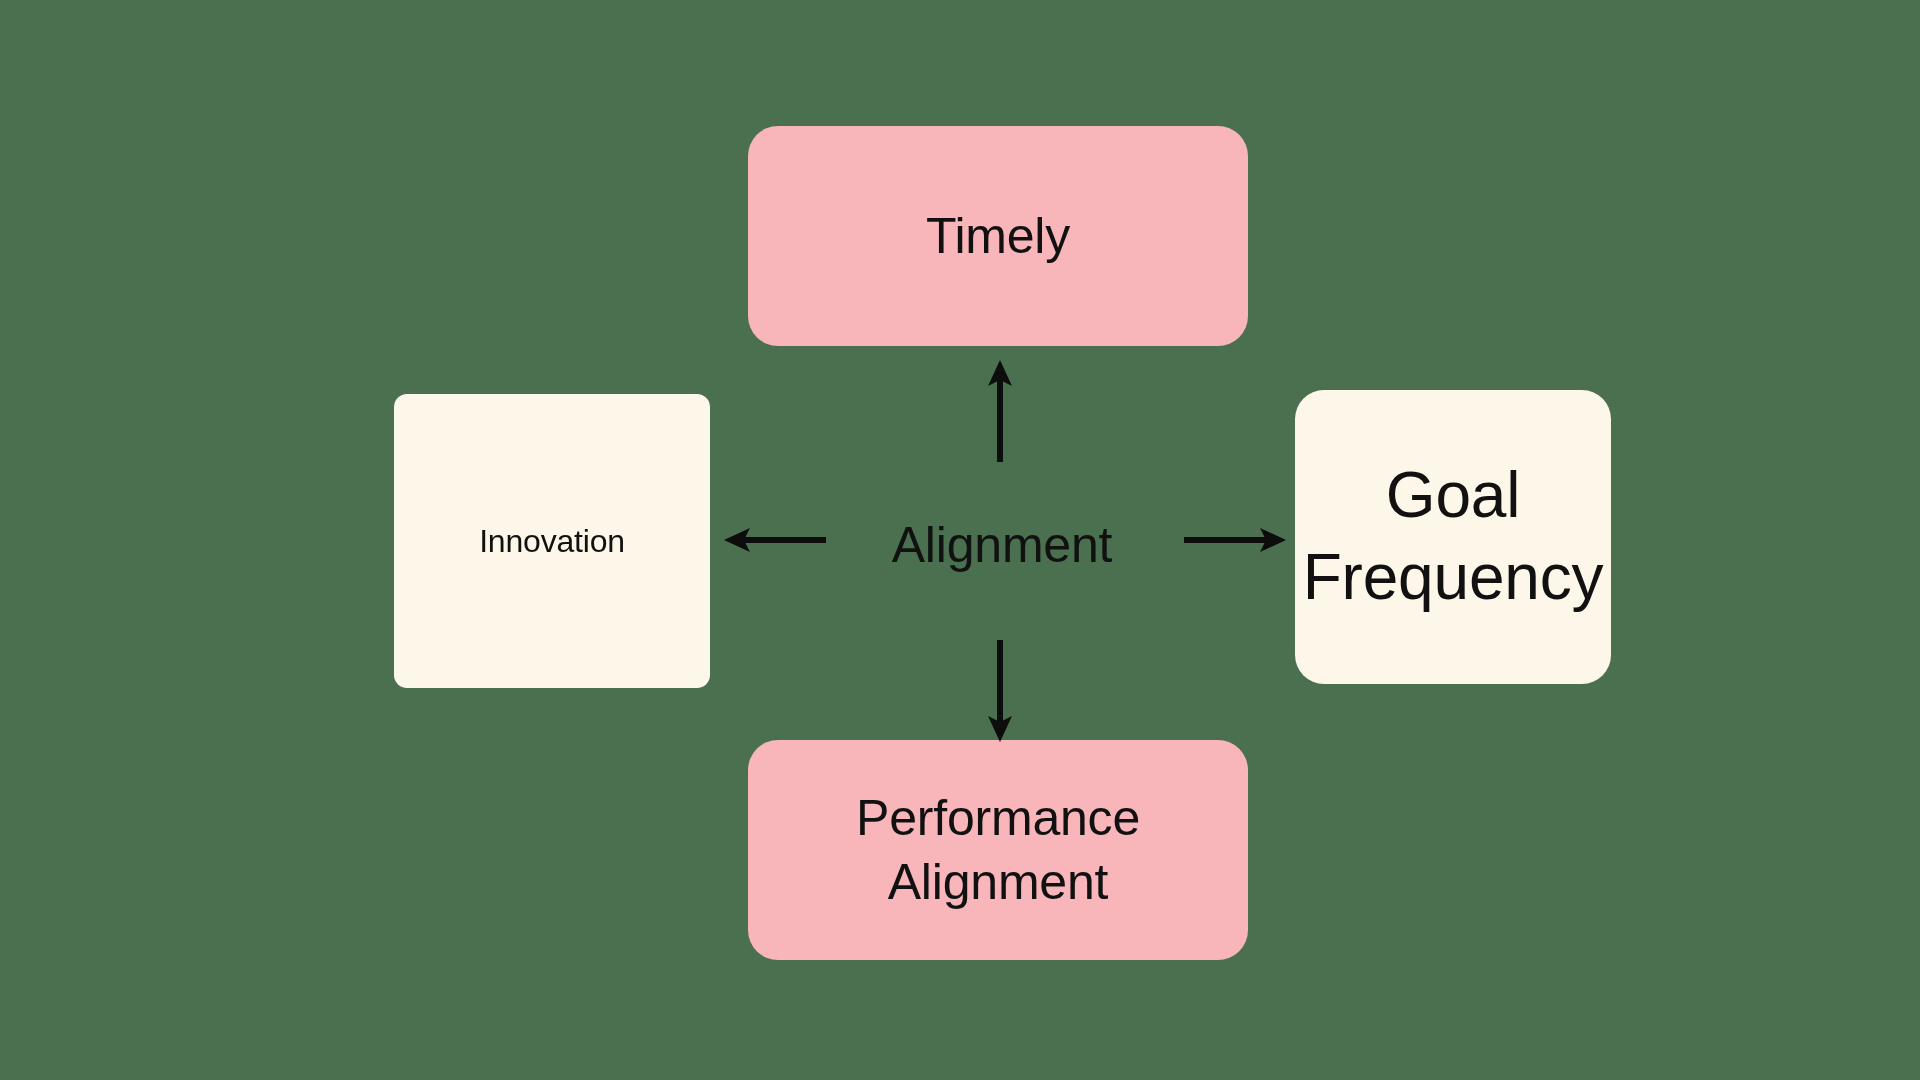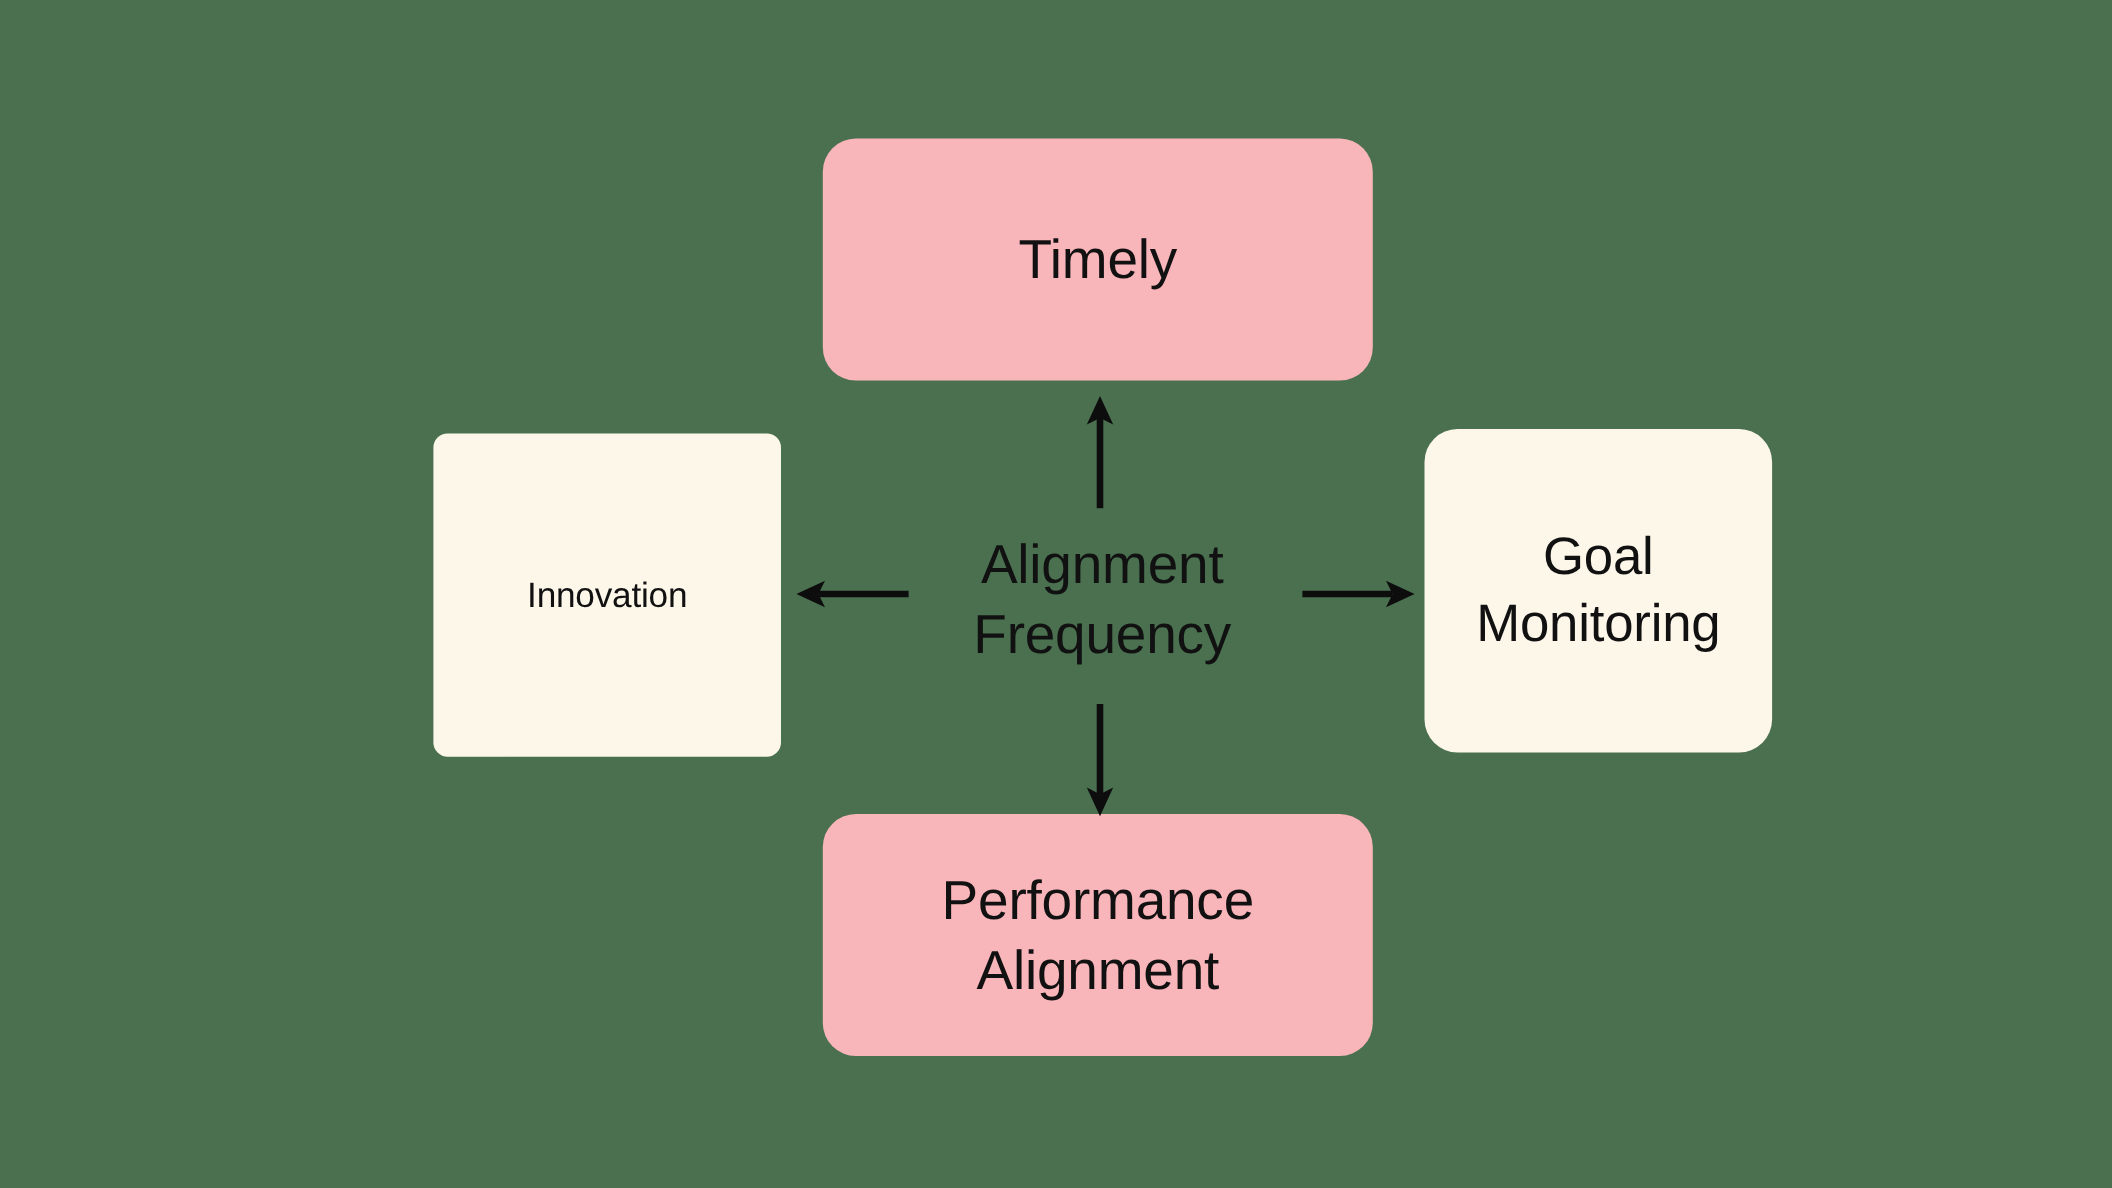--- a/index.html
+++ b/index.html
@@ -66,21 +66,22 @@
   }
   #node-left {
     left: 394px;  top: 394px;
     width: 316px; height: 294px;
     font-size: 32px;
     border-radius: 13px;
   }
   #node-right {
     left: 1295px; top: 390px;
     width: 316px; height: 294px;
-    font-size: 48px;
+    font-size: 64px;
+    border-radius: 29px;
   }
   #node-center {
     left: 800px;  top: 455px;
     width: 404px; height: 180px;
     font-size: 50px;
   }
 
   
   .arrow {
     position: absolute;
@@ -101,33 +102,33 @@
 </head>
 <body style="background: rgb(74, 112, 80);">
 
 <div id="canvas" style="background: rgb(74, 112, 80);">
 
   <div class="node node-boxed node-pink" id="node-top" style="background: rgb(248, 181, 186); color: rgb(17, 17, 17);">
     <span class="node-label"><span>Timely</span><br></span>
   </div>
 
   <div class="node node-boxed node-cream" id="node-right" style="background: rgb(253, 247, 234); color: rgb(17, 17, 17);">
-    <span class="node-label"><span>Goal</span><br><span>Monitoring</span></span>
+    <span class="node-label"><span>Goal</span><br><span>Frequency</span></span>
   </div>
 
   <div class="node node-boxed node-pink" id="node-bottom" style="background: rgb(248, 181, 186); color: rgb(17, 17, 17); text-align: center;">
     <span class="node-label"><span>Performance</span><br><span>Alignment</span></span>
   </div>
 
   <div class="node node-boxed node-cream" id="node-left" style="background: rgb(253, 247, 234); color: rgb(17, 17, 17);">
     <span class="node-label">Innovation</span>
   </div>
 
   <div class="node node-center" id="node-center" style="color: rgb(17, 17, 17);">
-    <span class="node-label"><span>Alignment</span><br><span>Frequency</span></span>
+    <span class="node-label"><span>Alignment</span><br></span>
   </div>
 
   <svg class="arrow" id="arrow-up" viewBox="0 0 44 104" aria-hidden="true">
     <line x1="22" y1="104" x2="22" y2="22" style="stroke: rgb(13, 13, 13);"></line>
     <polygon points="22,2 34,28 22,22 10,28" style="fill: rgb(13, 13, 13);"></polygon>
   </svg>
 
   <svg class="arrow" id="arrow-down" viewBox="0 0 44 104" aria-hidden="true">
     <line x1="22" y1="0" x2="22" y2="82" style="stroke: rgb(13, 13, 13);"></line>
     <polygon points="22,102 34,76 22,82 10,76" style="fill: rgb(13, 13, 13);"></polygon>

